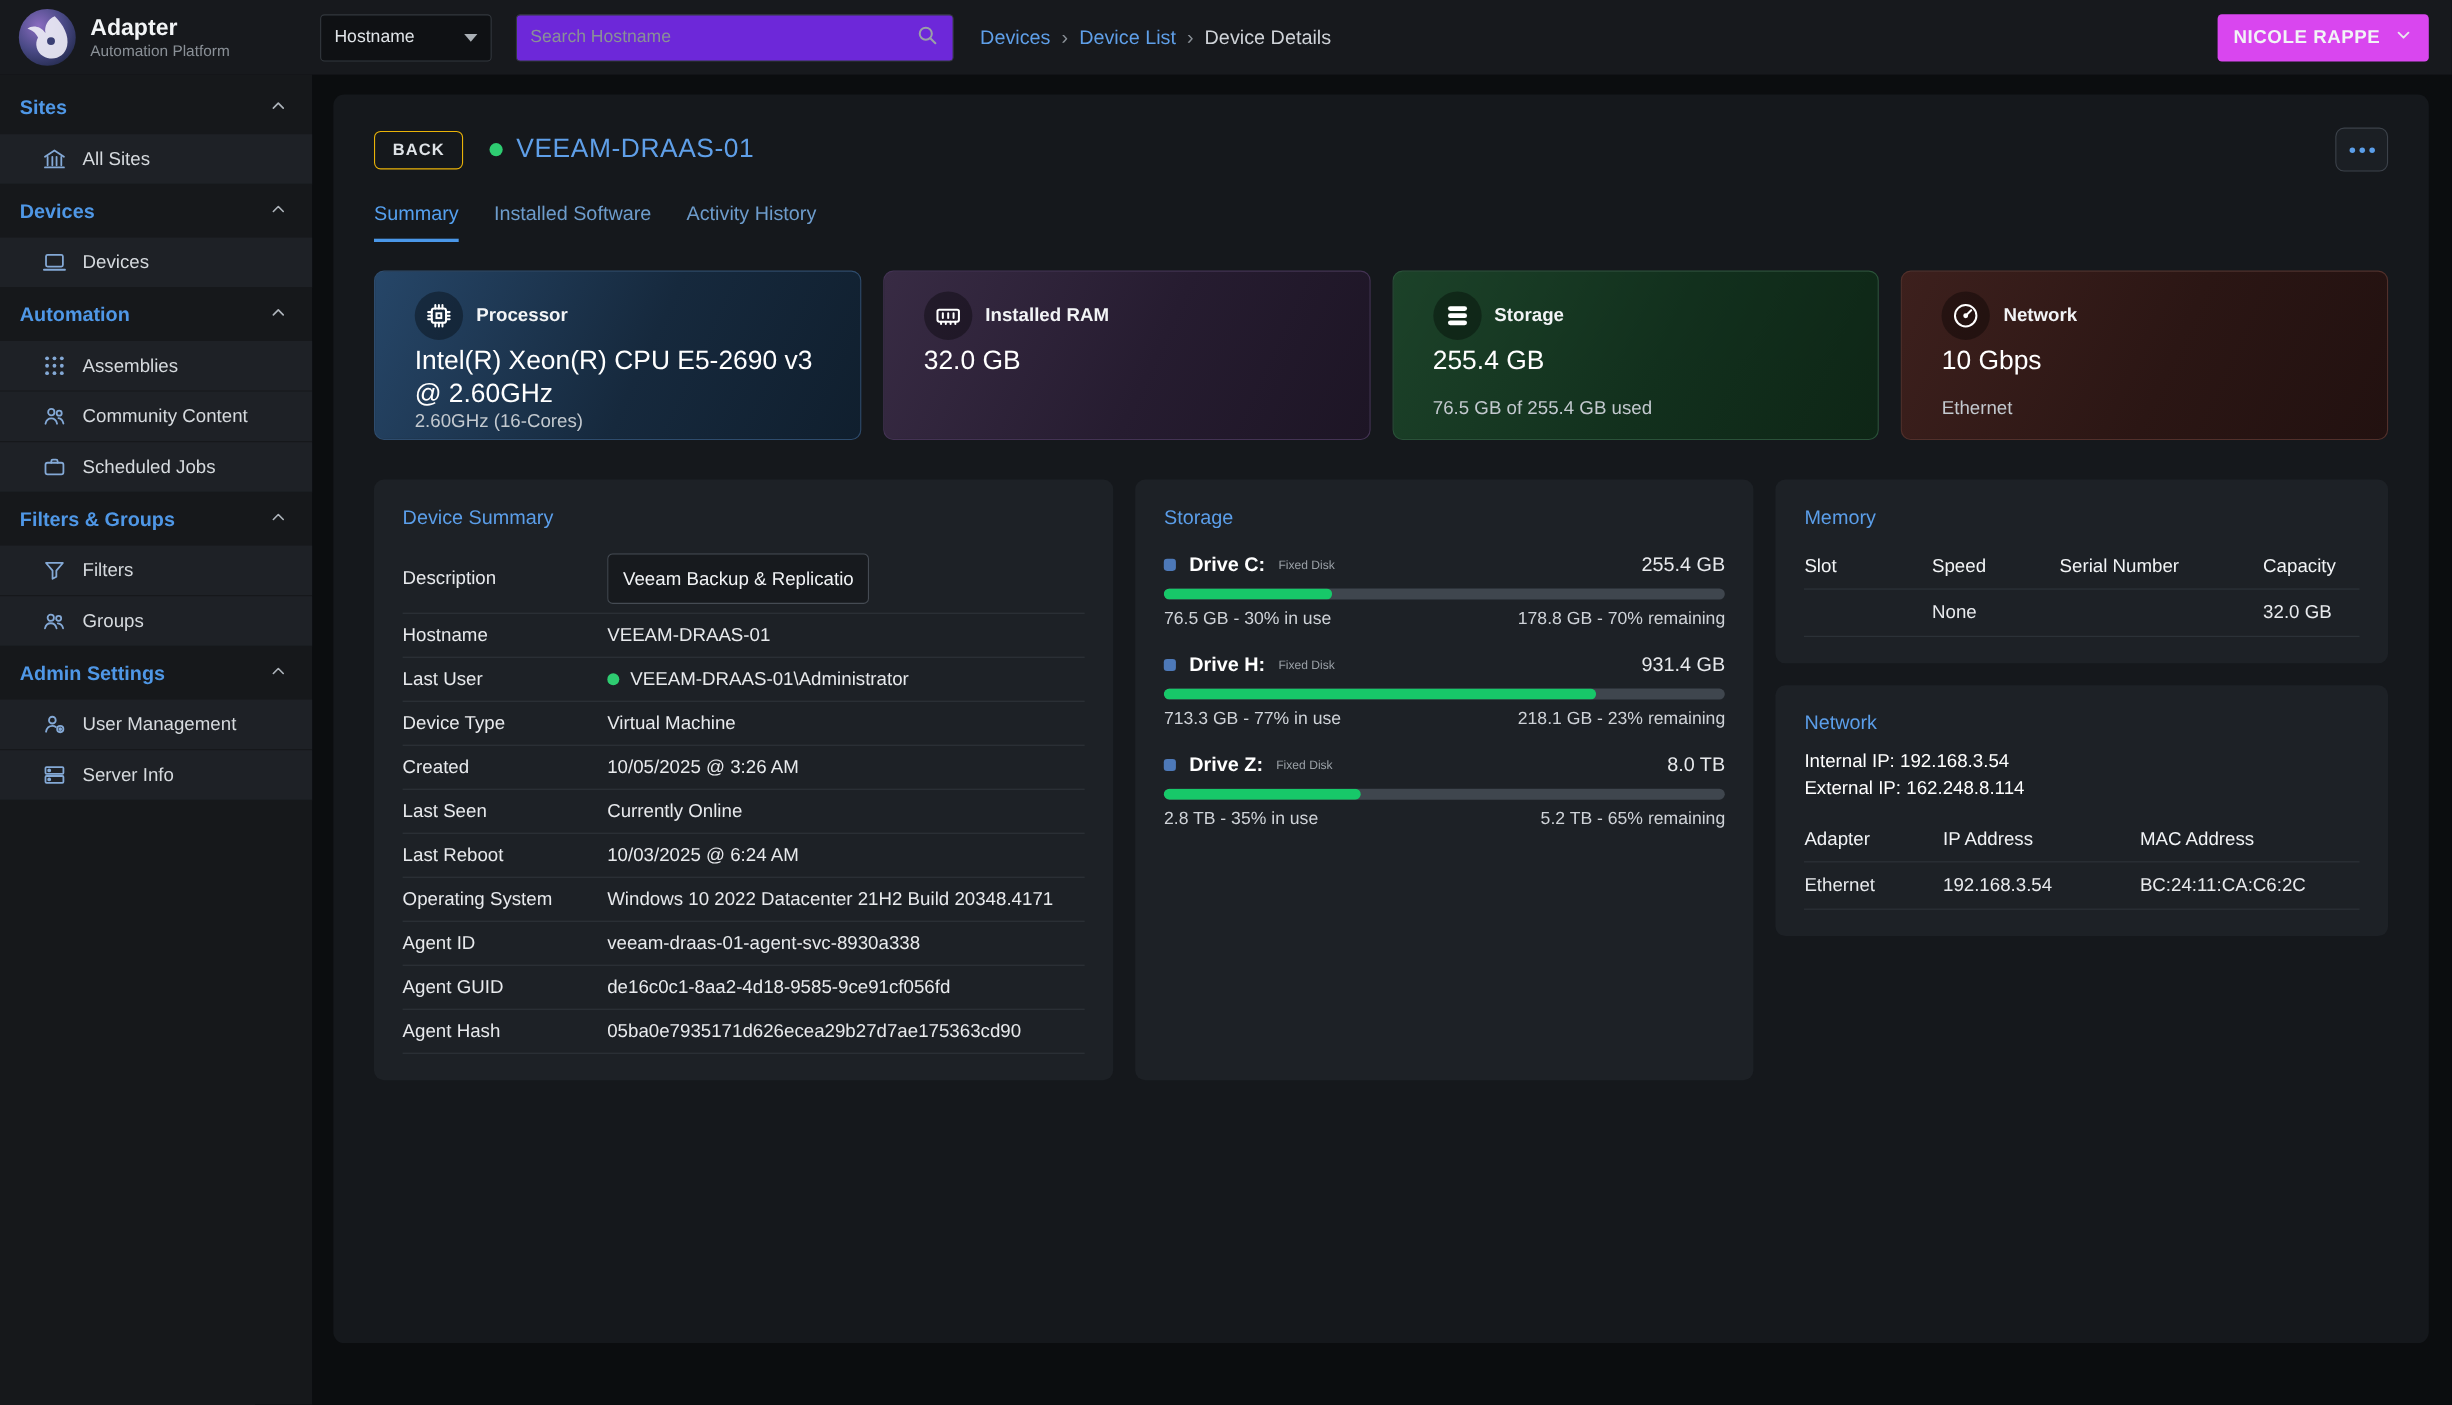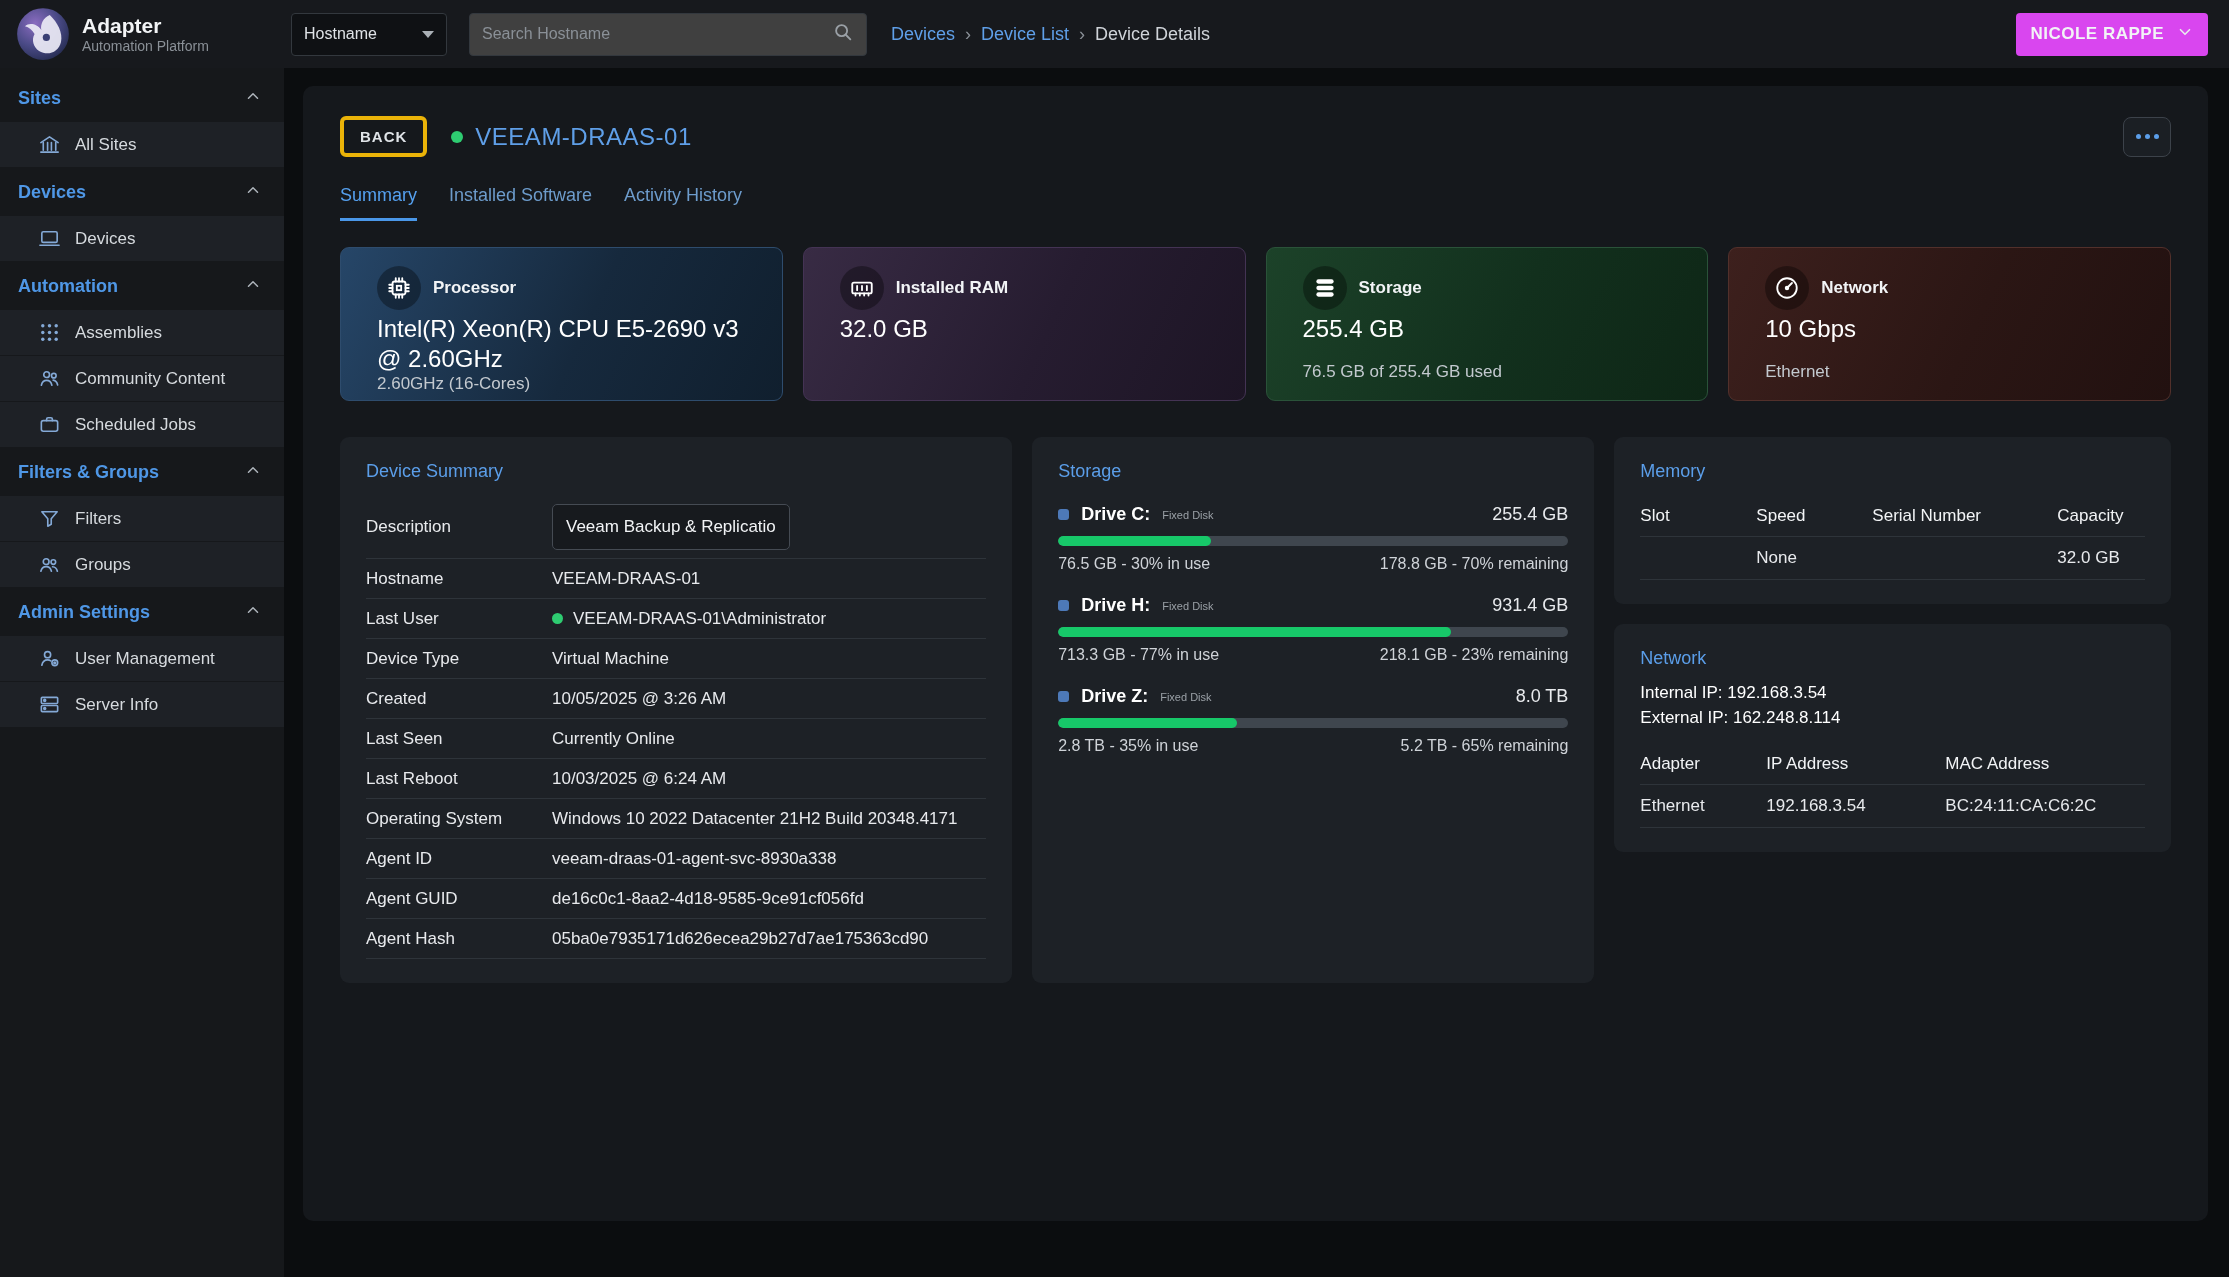--- a/index.html
+++ b/index.html
@@ -14,21 +14,21 @@
   .brand-logo { width:54px; height:54px; flex:0 0 auto; }
   .brand-text { margin-left:12px; line-height:1.15; }
   .brand-name { font-size:21px; font-weight:700; color:#f2f4f6; }
   .brand-sub { font-size:14px; color:#8a9097; }
 
   .hostname-select { width:156px; height:43px; background:#0f1114; border:1px solid #33383e; border-radius:4px;
     display:flex; align-items:center; justify-content:space-between; padding:0 12px; margin-left:7px; cursor:pointer; }
   .hostname-select .sel-label { font-size:16px; color:#dfe3e7; }
   .caret-down { width:0; height:0; border-left:6px solid transparent; border-right:6px solid transparent; border-top:7px solid #aab0b6; }
 
-  .search-box { width:398px; height:43px; background:#404040; border:1px solid #33383e; border-radius:4px;
+  .search-box { width:398px; height:43px; background:#6d28d9; border:1px solid #33383e; border-radius:4px;
     display:flex; align-items:center; margin-left:22px; padding:0 12px; }
   .search-box input { flex:1; background:transparent; border:none; outline:none; color:#dfe3e7; font-size:16px; font-family:"Liberation Sans", sans-serif; }
   .search-box input::placeholder { color:#8a9097; }
 
   .breadcrumb { display:flex; align-items:center; margin-left:24px; font-size:18px; gap:10px; }
   .crumb-link { color:#5f9fe8; text-decoration:none; cursor:pointer; }
   .crumb-sep { color:#8a9097; font-size:18px; }
   .crumb-current { color:#cfd3d8; }
 
   .topbar-spacer { flex:1; }
@@ -45,21 +45,21 @@
   .side-header { height:48px; display:flex; align-items:center; justify-content:space-between; padding:0 22px 0 18px; cursor:pointer; }
   .side-label { color:#4f97e6; font-size:18px; font-weight:700; }
   .side-item { height:46px; display:flex; align-items:center; background:#1e2126; padding-left:38px; cursor:pointer; border-bottom:1px solid #16181b; }
   .side-icon { width:23px; height:23px; margin-right:14px; display:flex; align-items:center; justify-content:center; }
   .side-item-label { font-size:17px; color:#d6dade; }
 
   
   .content-panel { margin:18px 21px 0 19px; height:1135px; background:#15181c; border-radius:10px; padding:30px 37px; }
 
   .panel-header { display:flex; align-items:center; }
-  .back-btn { border:4px solid #eab308; border-radius:6px; background:transparent; color:#dfe3e7;
+  .back-btn { border:1px solid #eab308; border-radius:6px; background:transparent; color:#dfe3e7;
     font-size:15px; font-weight:600; letter-spacing:1px; padding:8px 16px; cursor:pointer; font-family:"Liberation Sans", sans-serif; }
   .dot { width:12px; height:12px; border-radius:50%; display:inline-block; }
   .dot.green { background:#2ecc71; }
   .device-title { color:#5f9fe8; font-size:24px; font-weight:500; letter-spacing:0.5px; margin-left:12px; }
   .title-dot { margin-left:24px; }
   .more-btn { margin-left:auto; width:48px; height:40px; border:1px solid #3c424a; background:#1b1f24; border-radius:8px;
     display:flex; align-items:center; justify-content:center; gap:4px; cursor:pointer; }
   .more-btn i { width:5px; height:5px; border-radius:50%; background:#5b9ee9; }
 
   .tabs { display:flex; gap:32px; margin-top:28px; }

